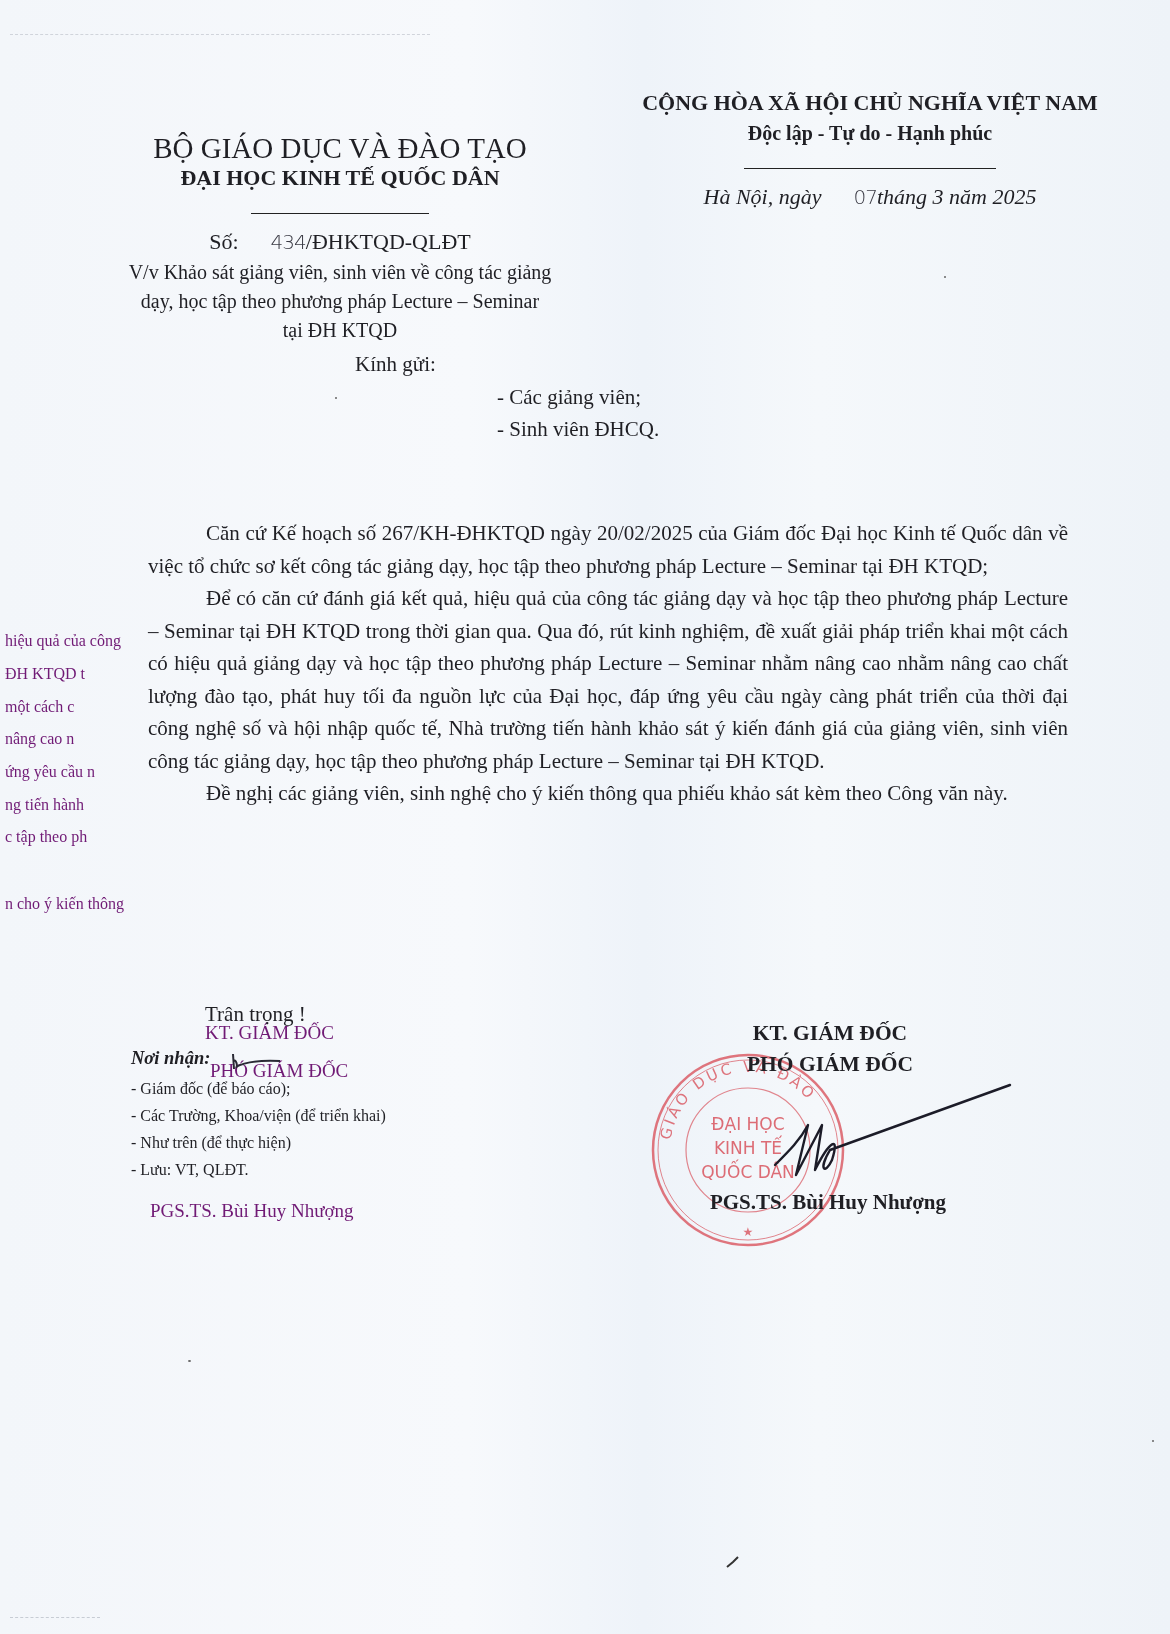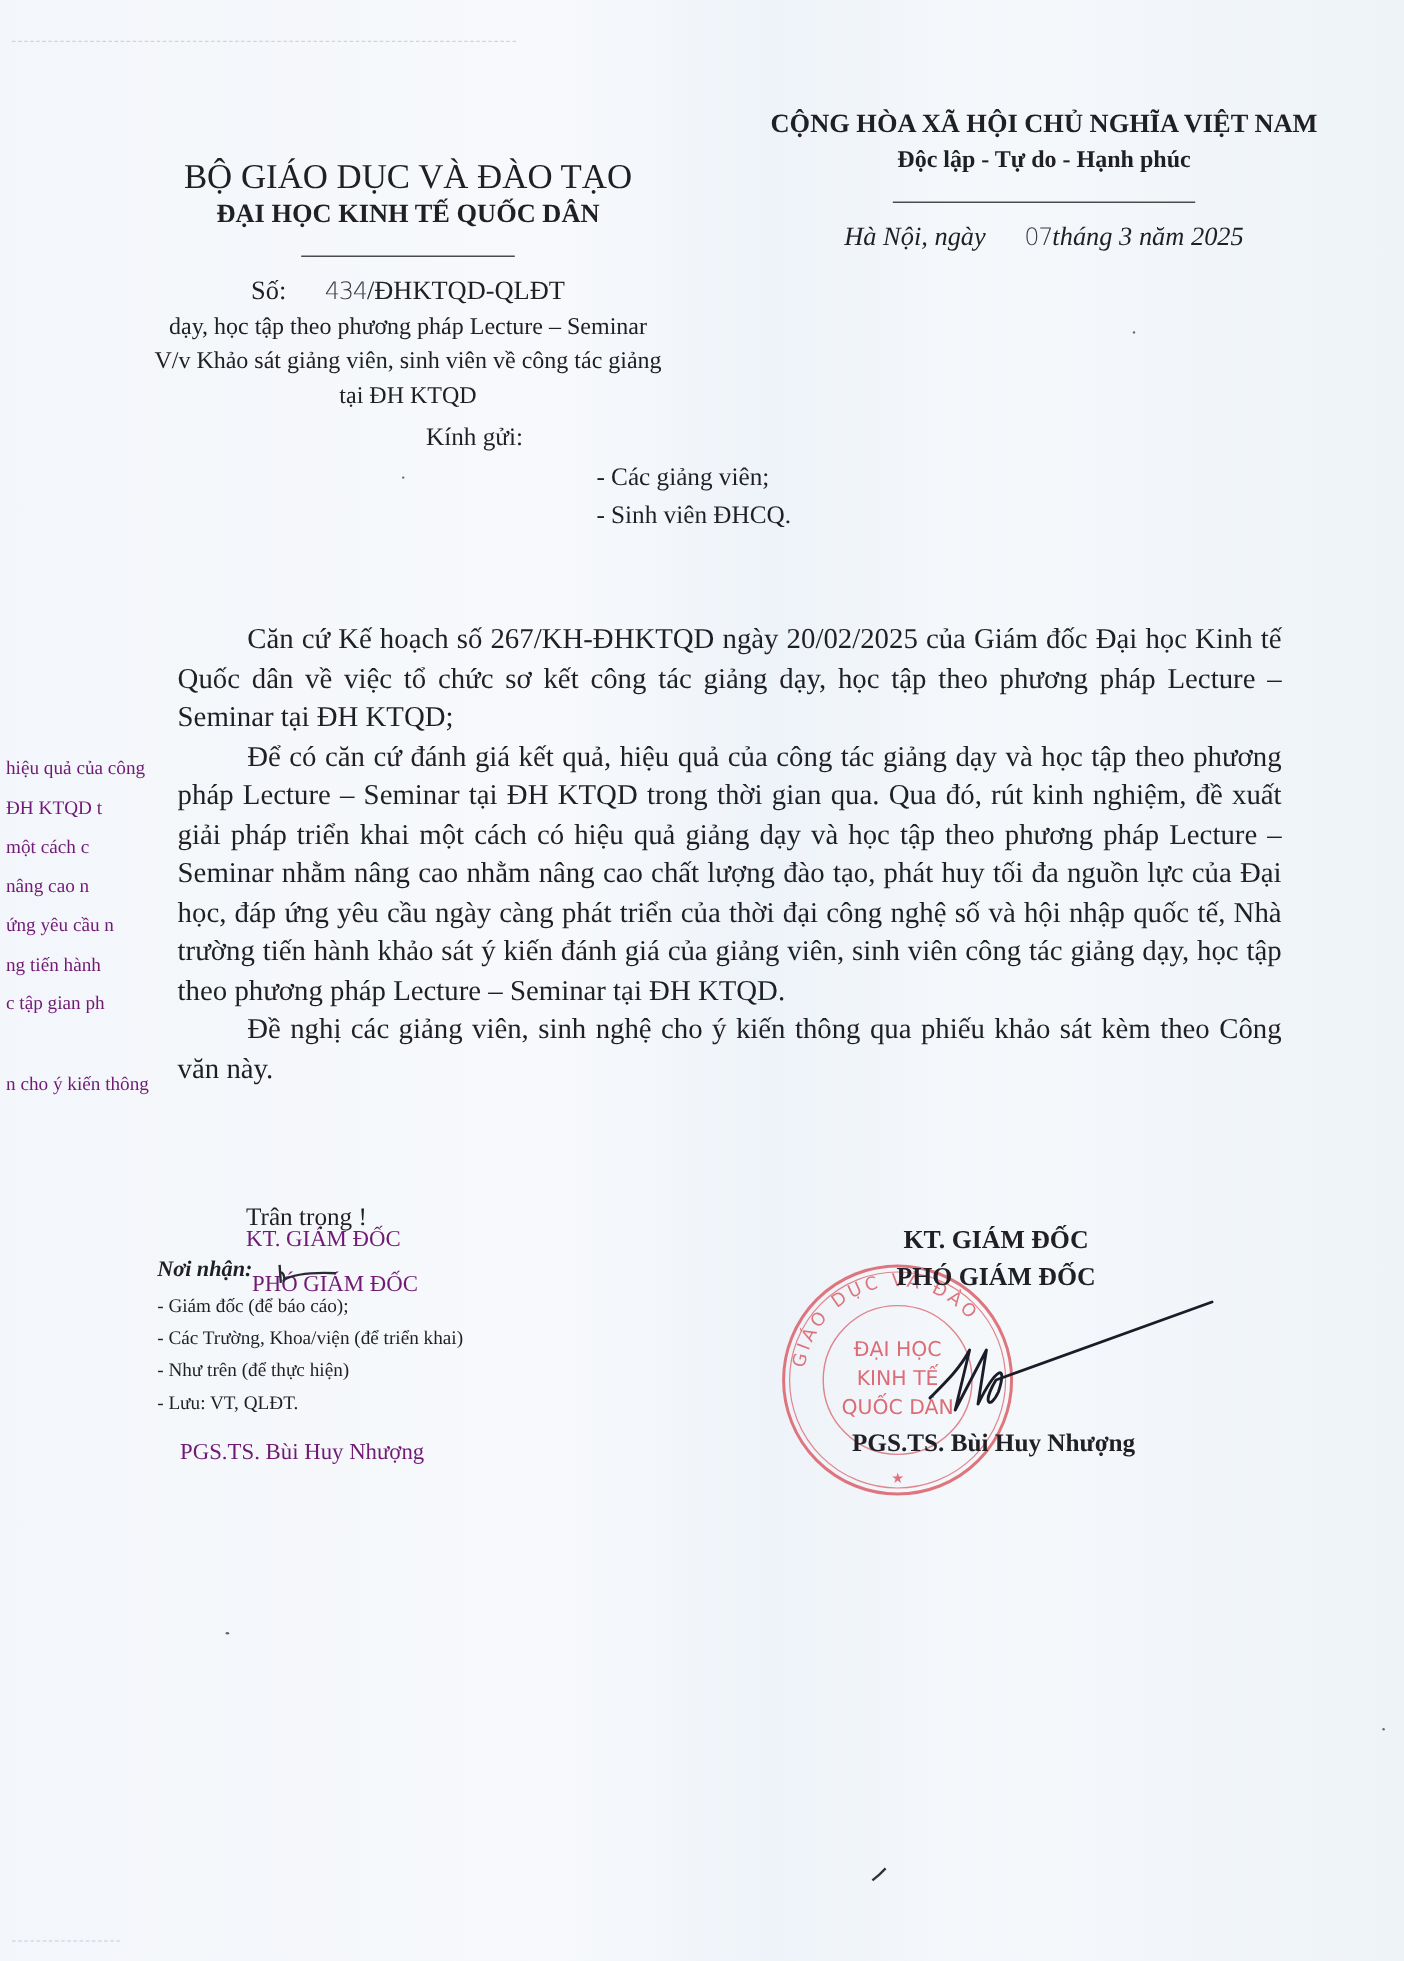--- a/index.html
+++ b/index.html
@@ -26,21 +26,21 @@
   .so-line { font-size: 22px; line-height: 28px; }
   .handnum { font-family: "DejaVu Sans", sans-serif; font-weight: 300; color: #3a3a44; letter-spacing: -1px; font-size: 20px; margin-left: 32px; }
   .vv { font-size: 20px; line-height: 29px; margin-top: 2px; }
   .date { font-size: 22px; line-height: 28px; font-style: italic; }
 
   .kinh-gui { left: 355px; top: 352px; font-size: 21px; }
   .recip { left: 497px; font-size: 21px; line-height: 30px; }
 
   .body-text {
     left: 148px; top: 517px; width: 920px;
-    font-size: 24px; line-height: 32.5px; text-align: justify;
+    font-size: 21px; line-height: 32.5px; text-align: justify;
     font-family: "Liberation Sans Narrow", "Liberation Serif", serif;
   }
   .body-text p { margin: 0; text-indent: 58px; }
 
   .closing { left: 205px; top: 992px; font-size: 21px; margin-top: 10px; }
   .noi-nhan-label { left: 131px; top: 1048px; font-size: 18.5px; font-weight: bold; font-style: italic; text-align: center; }
   .noi-nhan-list { left: 131px; top: 1075px; font-size: 16px; line-height: 27px; }
 
   .sig-title { left: 700px; top: 1018px; width: 260px; text-align: center; font-size: 21.5px; font-weight: bold; line-height: 31px; }
   .sig-name { left: 658px; top: 1190px; width: 340px; text-align: center; font-size: 21px; font-weight: bold; }
@@ -59,36 +59,36 @@
 
 <div class="scan-line"></div>
 <div class="abs bottom-line"></div>
 
 <div class="ghost" style="left:5px;top:632px">hiệu quả của công</div>
 <div class="ghost" style="left:5px;top:665px">ĐH KTQD t</div>
 <div class="ghost" style="left:5px;top:698px">một cách c</div>
 <div class="ghost" style="left:5px;top:730px">nâng cao n</div>
 <div class="ghost" style="left:5px;top:763px">ứng yêu cầu n</div>
 <div class="ghost" style="left:5px;top:796px">ng tiến hành</div>
-<div class="ghost" style="left:5px;top:828px">c tập gian ph</div>
+<div class="ghost" style="left:5px;top:828px">c tập theo ph</div>
 <div class="ghost" style="left:5px;top:895px">n cho ý kiến thông</div>
 <div class="ghost" style="left:205px;top:1022px;font-size:19px">KT. GIÁM ĐỐC</div>
 <div class="ghost" style="left:210px;top:1060px;font-size:19px">PHÓ GIÁM ĐỐC</div>
 <div class="ghost" style="left:150px;top:1200px;font-size:19px">PGS.TS. Bùi Huy Nhượng</div>
 
 <div class="abs left-head">
   <div class="h-normal">BỘ GIÁO DỤC VÀ ĐÀO TẠO</div>
   <div class="h-bold">ĐẠI HỌC KINH TẾ QUỐC DÂN</div>
   <div class="rule left"></div>
   <div class="so-line">
     <span>Số:</span><span class="handnum">434</span><span>/ĐHKTQD-QLĐT</span>
   </div>
   <div class="vv">
+    <div>V/v Khảo sát giảng viên, sinh viên về công tác giảng</div>
     <div>dạy, học tập theo phương pháp Lecture – Seminar</div>
-    <div>V/v Khảo sát giảng viên, sinh viên về công tác giảng</div>
     <div>tại ĐH KTQD</div>
   </div>
 </div>
 
 <div class="abs right-head">
   <div class="h-bold">CỘNG HÒA XÃ HỘI CHỦ NGHĨA VIỆT NAM</div>
   <div class="h-bold-sm">Độc lập - Tự do - Hạnh phúc</div>
   <div class="rule right"></div>
   <div class="date">
     <span>Hà Nội, ngày</span><span class="handnum" style="font-style:normal">07</span><span>tháng 3 năm 2025</span>

